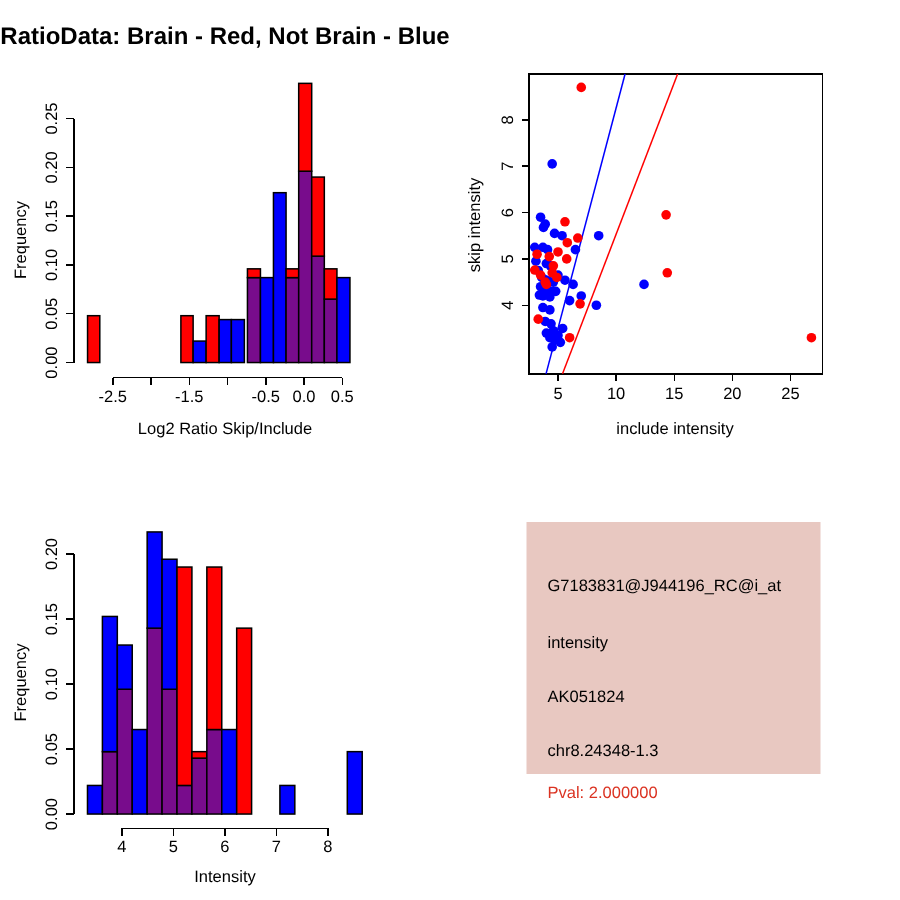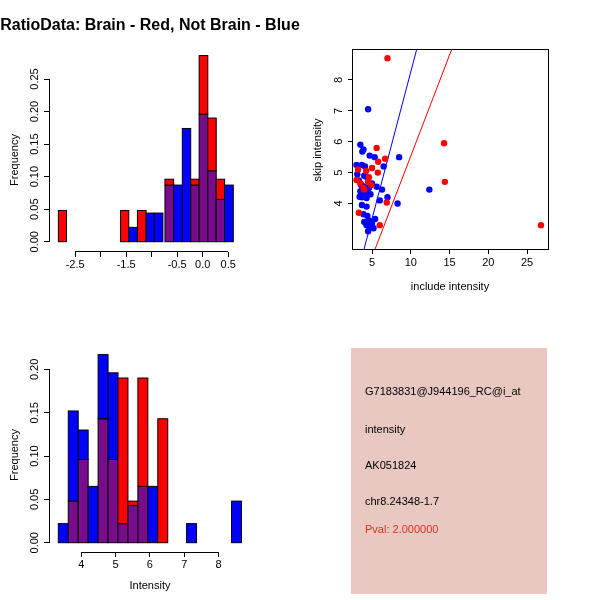--- a/index.html
+++ b/index.html
@@ -8,21 +8,21 @@
   #p-tl{left:0;top:0;}
   #p-tr{left:300px;top:0;}
   #p-bl{left:0;top:300px;}
   #p-br{left:300px;top:300px;}
   .panel svg{position:absolute;left:0;top:0;}
   .chart-title{position:absolute;left:0;top:16px;width:100%;text-align:center;
     font-weight:bold;font-size:16px;color:#000;white-space:nowrap;}
   .x-label{position:absolute;left:0;top:280px;width:100%;text-align:center;font-size:11px;color:#000;}
   .y-label{position:absolute;font-size:11px;color:#000;white-space:nowrap;
     transform:translate(-50%,-50%) rotate(-90deg);}
-  .info-box{position:absolute;left:51px;top:48px;width:196px;height:246px;}
+  .info-box{position:absolute;left:51px;top:48px;width:196px;height:168px;}
   .info-line{position:absolute;left:14px;font-size:11px;color:#000;white-space:nowrap;}
   .pval{color:#DB3322;}
 </style>
 </head>
 <body>
 
 <div class="panel" id="p-tl">
   <svg id="svg-tl" width="300" height="300">
       <g stroke="#000000" stroke-width="1" shape-rendering="crispEdges">
         <line x1="49.3" y1="241.7" x2="49.3" y2="79"></line>
@@ -70,20 +70,21 @@
         <rect x="199.13" y="114.1432" width="8.669999999999987" height="127.5568" fill="#780C8C"></rect>
         <rect x="199.13" y="55.571200000000005" width="8.669999999999987" height="58.57199999999999" fill="#FF0000"></rect>
         <rect x="207.79999999999998" y="170.7628" width="8.414999999999992" height="70.93719999999999" fill="#780C8C"></rect>
         <rect x="207.79999999999998" y="118.048" width="8.414999999999992" height="52.7148" fill="#FF0000"></rect>
         <rect x="216.21499999999997" y="199.398" width="8.41500000000002" height="42.30199999999999" fill="#780C8C"></rect>
         <rect x="216.21499999999997" y="179.2232" width="8.41500000000002" height="20.174800000000005" fill="#FF0000"></rect>
         <rect x="224.63" y="185.0804" width="8.669999999999987" height="56.61959999999999" fill="#0000FF"></rect>
       </g>
     </svg>
   <div class="chart-title">RatioData: Brain - Red, Not Brain - Blue</div>
+  <div class="x-label">Log2 Ratio Skip/Include</div>
   <div class="y-label" style="left:14px;top:160px;">Frequency</div>
 </div>
 
 <div class="panel" id="p-tr">
   <svg id="svg-tr" width="300" height="300">
       <g stroke="#000000" stroke-width="1" shape-rendering="crispEdges">
         <rect x="52.7" y="49.3" width="195.6" height="200" fill="none"></rect>
         <line x1="72" y1="249.3" x2="72" y2="254.3"></line>
         <line x1="110.75" y1="249.3" x2="110.75" y2="254.3"></line>
         <line x1="149.5" y1="249.3" x2="149.5" y2="254.3"></line>
@@ -240,16 +241,16 @@
     </svg>
   <div class="x-label" style="top:279px;">Intensity</div>
   <div class="y-label" style="left:14px;top:155px;">Frequency</div>
 </div>
 
 <div class="panel" id="p-br">
   <div class="info-box" id="info-box" style="background: rgb(232, 200, 193);">
     <div class="info-line" style="top:37px;">G7183831@J944196_RC@i_at</div>
     <div class="info-line" style="top:75px;">intensity</div>
     <div class="info-line" style="top:111px;text-align:right;">AK051824</div>
-    <div class="info-line" style="top:147px;">chr8.24348-1.7</div>
+    <div class="info-line" style="top:147px;">chr8.24348-1.3</div>
     <div class="info-line pval" style="top: 175px; color: rgb(219, 51, 34);">Pval: 2.000000</div>
   </div>
 </div>
 
 </body></html>

